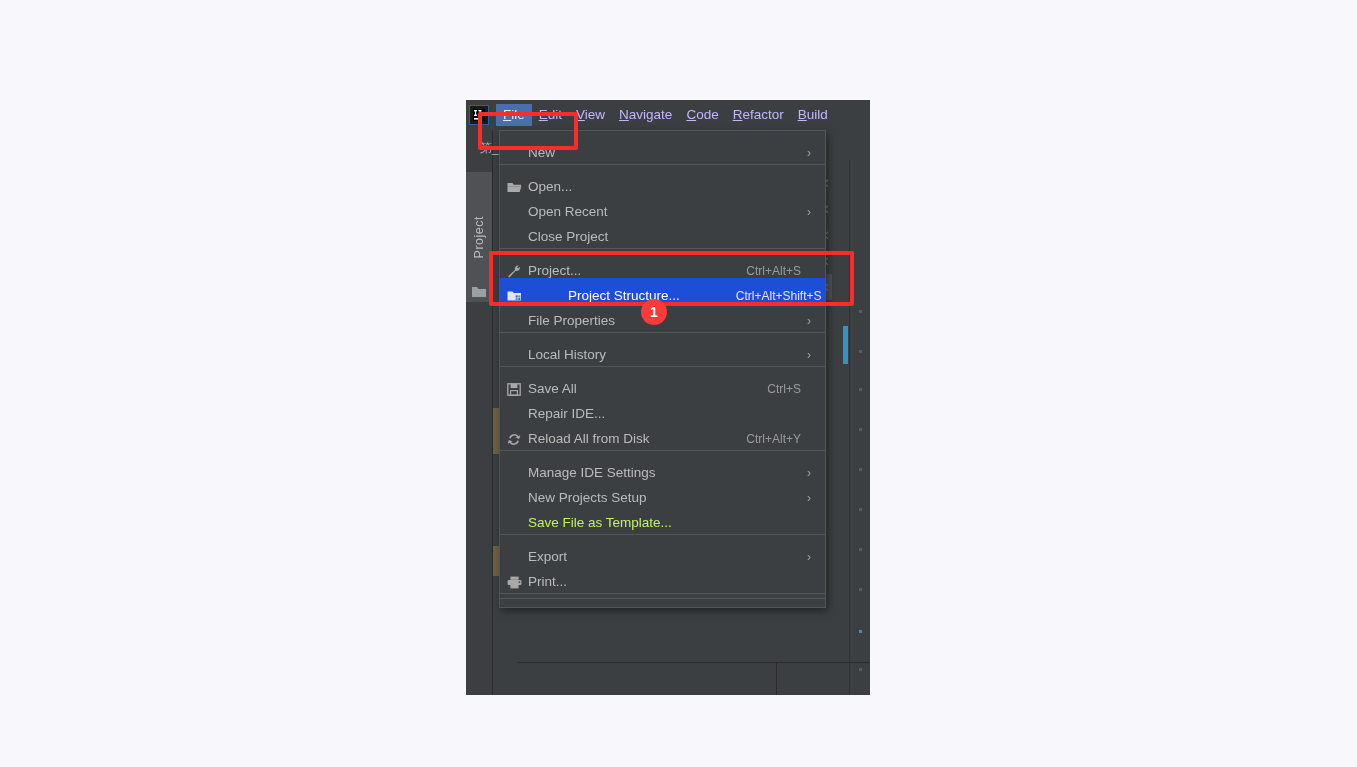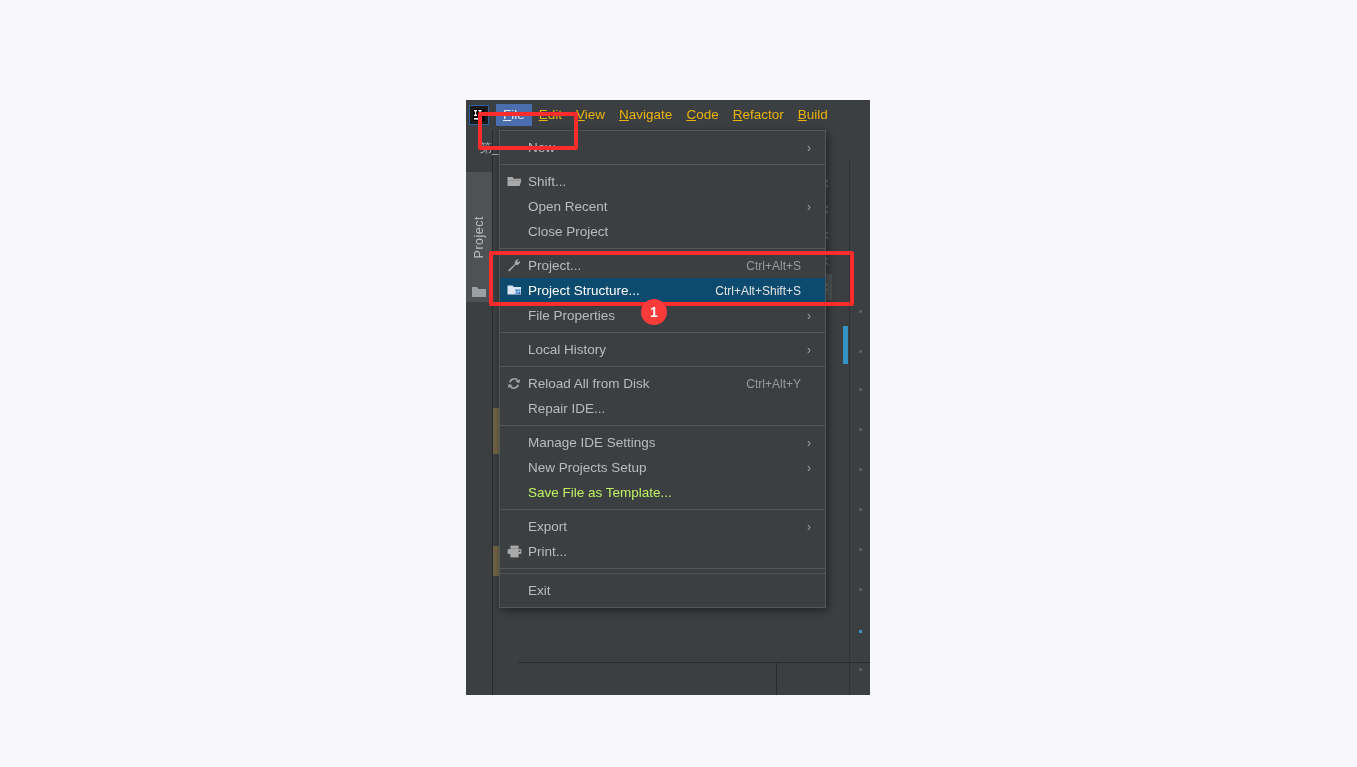--- a/index.html
+++ b/index.html
@@ -45,21 +45,21 @@
     width: 18px; height: 18px;
     background: #1a1a1a;
     border: 1px solid #2e5fa3;
     margin-right: 7px;
     display: flex; align-items: center; justify-content: center;
     flex: none;
   }
   .ij-logo svg { display: block; }
   .menu-item {
     font-size: 13.5px;
-    color: #eab308;
+    color: #c4b5fd;
     padding: 4px 7px 5px 7px;
     white-space: nowrap;
     line-height: 1;
   }
   .menu-item.active {
     background: #4b6eaf;
     color: #e8e8e8;
   }
   .menu-item u { text-decoration: underline; }
 
@@ -186,30 +186,31 @@
     width: 327px;
     background: #3c3f41;
     border: 1px solid #515658;
     box-sizing: border-box;
     padding: 4px 0 4px 0;
     box-shadow: 2px 3px 8px rgba(0,0,0,0.45);
   }
   .mrow {
     position: relative;
     display: flex;
-    align-items: center;
+    align-items: flex-end;
     height: 25px;
     padding: 0 8px 0 0;
     color: #bbbbbb;
     font-size: 13.5px;
     white-space: nowrap;
   }
   .mrow.selected {
-    background: #0c4a6e;
+    background: #1d4ed8;
     color: #ffffff;
+    gap: 40px;
   }
   .mrow.disabled { color: #bef264; }
   .mrow .ic {
     width: 28px;
     flex: none;
     display: flex;
     align-items: center;
     justify-content: center;
   }
   .mrow .lbl { flex: 1 1 auto; }
@@ -363,21 +364,21 @@
           <span class="arrow">›</span>
         </div>
         <div class="msep"></div>
         <div class="mrow">
           <span class="ic">
             <svg width="15" height="13" viewBox="0 0 15 13">
               <path d="M0.5 2h5l1.3 1.8H14v1.4H0.5z" fill="#a9a9a9"></path>
               <path d="M0.5 5.2h14L12.6 11H0.5z" fill="#a9a9a9"></path>
             </svg>
           </span>
-          <span class="lbl">Shift...</span>
+          <span class="lbl">Open...</span>
           <span class="arrow"></span>
         </div>
         <div class="mrow">
           <span class="ic"></span>
           <span class="lbl">Open Recent</span>
           <span class="arrow">›</span>
         </div>
         <div class="mrow">
           <span class="ic"></span>
           <span class="lbl">Close Project</span>
@@ -416,31 +417,43 @@
         <div class="msep"></div>
         <div class="mrow">
           <span class="ic"></span>
           <span class="lbl">Local History</span>
           <span class="arrow">›</span>
         </div>
         <div class="msep"></div>
         <div class="mrow">
           <span class="ic">
             <svg width="14" height="13" viewBox="0 0 14 13">
+              <rect x="0.8" y="0.8" width="12.4" height="11.4" fill="none" stroke="#a9a9a9" stroke-width="1.3"></rect>
+              <rect x="3.6" y="0.8" width="6.8" height="4.2" fill="#a9a9a9"></rect>
+              <rect x="3.6" y="7.6" width="6.8" height="4.6" fill="none" stroke="#a9a9a9" stroke-width="1.1"></rect>
+            </svg>
+          </span>
+          <span class="lbl">Save All</span>
+          <span class="sc">Ctrl+S</span>
+          <span class="arrow"></span>
+        </div>
+        <div class="mrow">
+          <span class="ic"></span>
+          <span class="lbl">Repair IDE...</span>
+          <span class="arrow"></span>
+        </div>
+        <div class="mrow">
+          <span class="ic">
+            <svg width="14" height="13" viewBox="0 0 14 13">
               <path d="M11.4 3.3A5.2 5.2 0 0 0 2.1 5l1.6 0.4A3.6 3.6 0 0 1 10.1 4.1L8.2 4.5l4 1.6 1.1-4z" fill="#a9a9a9"></path>
               <path d="M2.6 9.7A5.2 5.2 0 0 0 11.9 8l-1.6-0.4A3.6 3.6 0 0 1 3.9 8.9l1.9-0.4-4-1.6-1.1 4z" fill="#a9a9a9"></path>
             </svg>
           </span>
           <span class="lbl">Reload All from Disk</span>
           <span class="sc">Ctrl+Alt+Y</span>
-          <span class="arrow"></span>
-        </div>
-        <div class="mrow">
-          <span class="ic"></span>
-          <span class="lbl">Repair IDE...</span>
           <span class="arrow"></span>
         </div>
         <div class="msep"></div>
         <div class="mrow">
           <span class="ic"></span>
           <span class="lbl">Manage IDE Settings</span>
           <span class="arrow">›</span>
         </div>
         <div class="mrow">
           <span class="ic"></span>
@@ -465,25 +478,20 @@
               <rect x="0.6" y="4" width="13.8" height="5" rx="1" fill="#a9a9a9"></rect>
               <rect x="3.4" y="8.6" width="8.2" height="3.8" fill="#a9a9a9"></rect>
               <rect x="11.6" y="5.4" width="1.6" height="1.4" fill="#3c3f41"></rect>
             </svg>
           </span>
           <span class="lbl">Print...</span>
           <span class="arrow"></span>
         </div>
         <div class="msep"></div>
         <div class="msep"></div>
-        <div class="mrow">
-          <span class="ic"></span>
-          <span class="lbl">Exit</span>
-          <span class="arrow"></span>
-        </div>
       </div>
 
   </div>
 
   <div class="anno-box" id="anno-box-1"></div>
   <div class="anno-box" id="anno-box-2"></div>
   <div id="anno-badge-1">1</div>
 
 
 </div>

